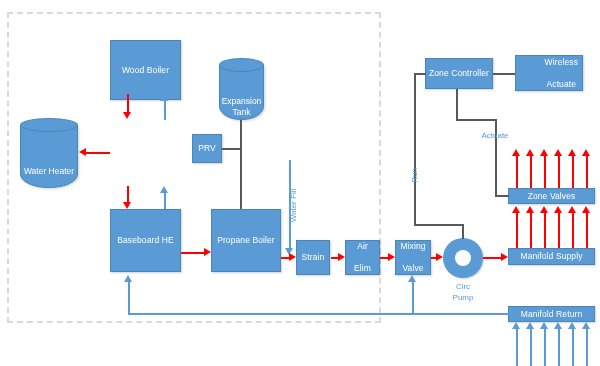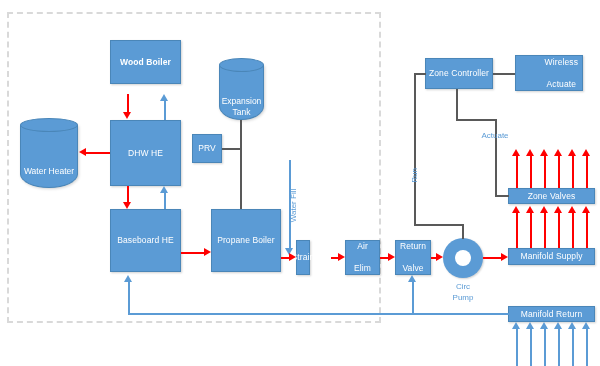--- a/index.html
+++ b/index.html
@@ -107,27 +107,24 @@
 <div id="canvas">
 
   <div class="boundary" style="left:7px;top:12px;width:374px;height:311px;"></div>
 
   <div class="cyl" style="left:20px;top:118px;width:58px;height:70px;">
     <div class="body"></div>
     <div class="top"></div>
     <div class="lbl">Water Heater</div>
   </div>
 
-  <div class="box" style="left:110px;top:40px;width:71px;height:44px;font-weight:bold;">
+  <div class="box" style="left:110px;top:40px;width:71px;height:60px;">
     <span>Wood Boiler</span>
   </div>
 
-  <div class="box" style="left:110px;top:120px;width:71px;height:66px;">
-    <span>DHW HE</span>
-  </div>
 
   <div class="box" style="left:110px;top:209px;width:71px;height:63px;">
     <span>Baseboard HE</span>
   </div>
 
   <div class="cyl" style="left:219px;top:58px;width:45px;height:62px;">
     <div class="body"></div>
     <div class="top"></div>
     <div class="lbl">
       <div>
@@ -138,34 +135,34 @@
   </div>
 
   <div class="box" style="left:192px;top:134px;width:30px;height:29px;">
     <span>PRV</span>
   </div>
 
   <div class="box" style="left:211px;top:209px;width:70px;height:63px;">
     <span>Propane Boiler</span>
   </div>
 
-  <div class="box" style="left:296px;top:240px;width:14px;height:35px;">
+  <div class="box" style="left:296px;top:240px;width:34px;height:35px;">
     <span>Strain</span>
   </div>
 
   <div class="box" style="left:345px;top:240px;width:35px;height:35px;">
     <span>
       <span>Air</span><br>
       <span>Elim</span>
     </span>
   </div>
 
   <div class="box" style="left:395px;top:240px;width:36px;height:35px;">
     <span>
-      <span>Return</span><br>
+      <span>Mixing</span><br>
       <span>Valve</span>
     </span>
   </div>
 
   <div class="pump" style="left:443px;top:238px;width:40px;height:40px;">
     <div class="hole"></div>
   </div>
   <div class="flab" style="left:433px;top:281px;width:60px;">
     <div>Circ</div>
     <div>Pump</div>

